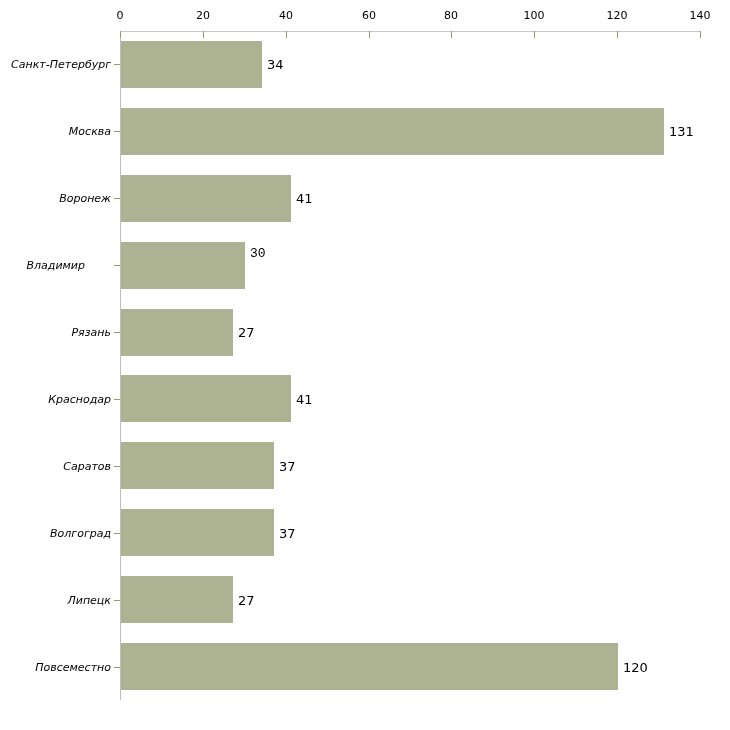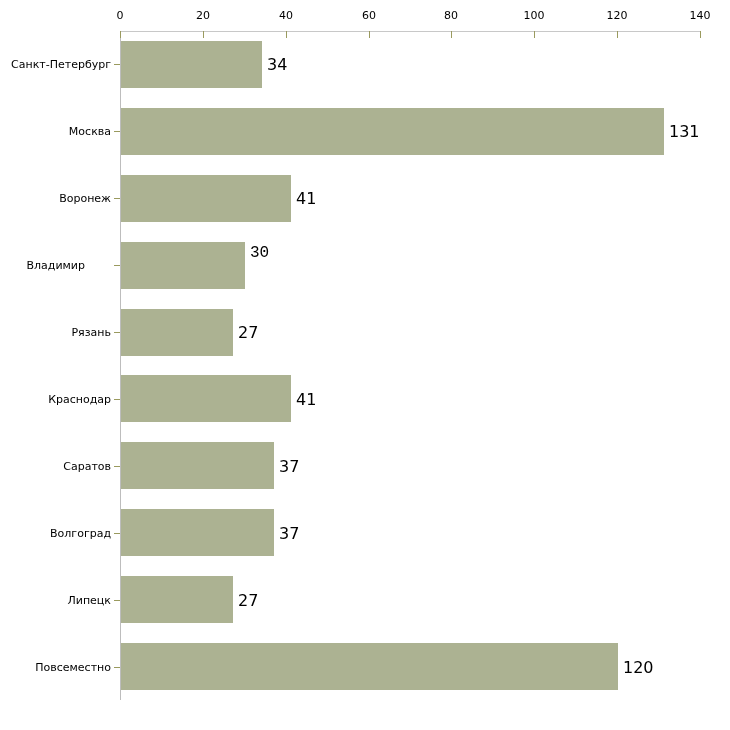--- a/index.html
+++ b/index.html
@@ -69,30 +69,31 @@
   }
 
   .cat-label {
     position: absolute;
     right: 730px;
     font-size: 11px;
     line-height: 11px;
     color: #000000;
     white-space: nowrap;
     text-align: right;
+    font-style: italic;
   }
 
   .bar {
     position: absolute;
     background: #acb292;
   }
 
   .bar-value {
     position: absolute;
-    font-size: 16px;
+    font-size: 13px;
     line-height: 11px;
     color: #000000;
     white-space: nowrap;
   }
 </style>
 </head>
 <body>
 
 <div id="chart-root">
 

